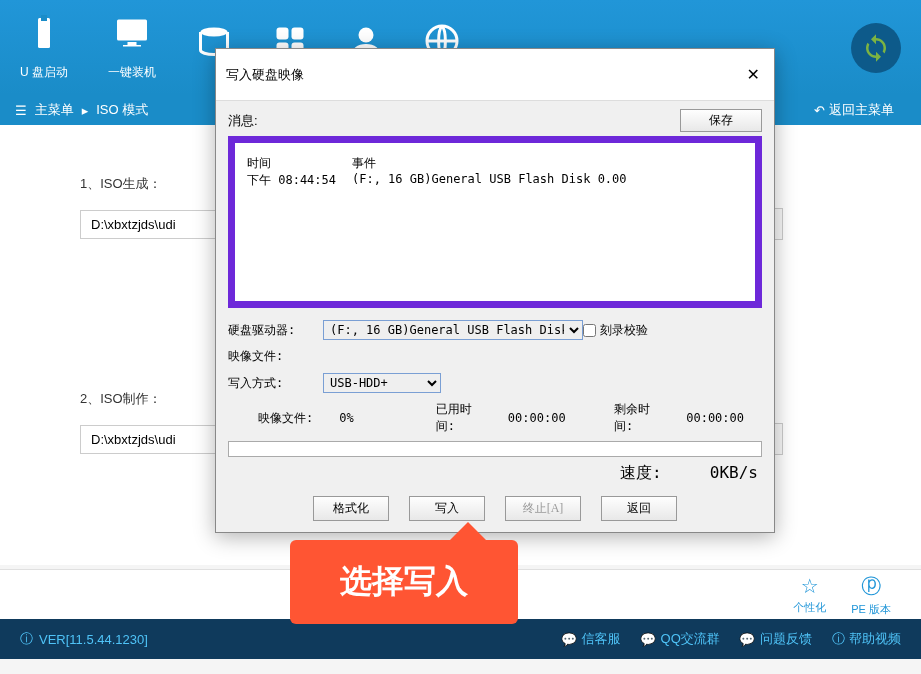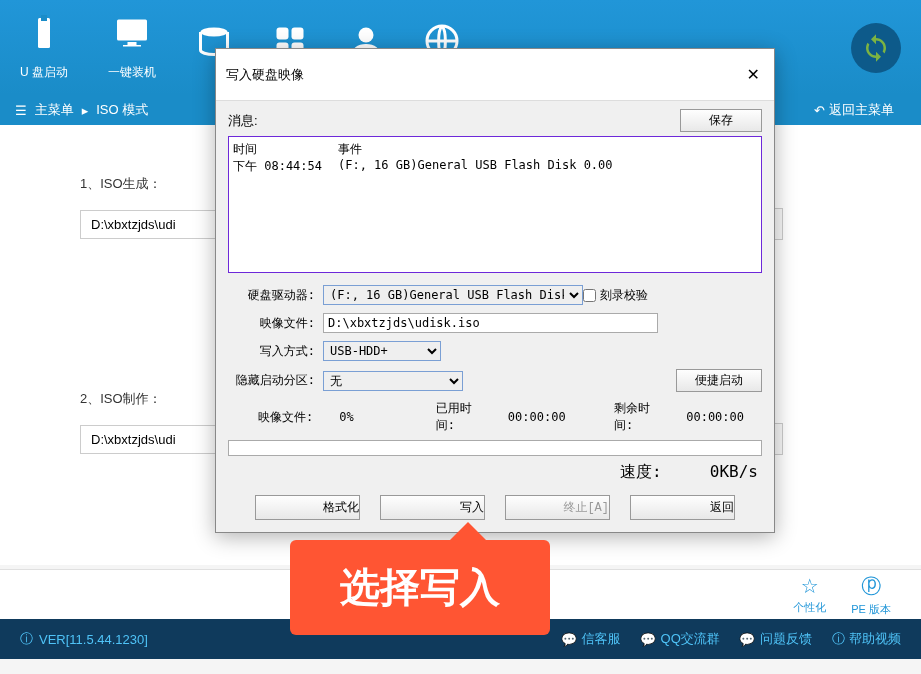--- a/index.html
+++ b/index.html
@@ -37,44 +37,44 @@
 .bb2-link .link-icon { margin-right: 4px; }
 
 .modal { position: absolute; top: 48px; left: 215px; width: 560px; height: 485px; background: #f0f0f0; border: 1px solid #888; box-shadow: 0 4px 20px rgba(0,0,0,0.3); z-index: 100; }
 .modal-title { background: #fff; padding: 16px 10px; display: flex; align-items: center; border-bottom: 1px solid #ddd; font-size: 13px; }
 .modal-close { margin-left: auto; cursor: pointer; font-size: 16px; padding: 0 4px; }
 .modal-body { padding: 8px 12px; }
 .msg-row { display: flex; align-items: center; margin-bottom: 4px; }
 .msg-label { font-size: 13px; }
 .save-btn { margin-left: auto; border: 1px solid #999; background: linear-gradient(#fefefe,#e8e8e8); padding: 2px 28px; cursor: pointer; font-size: 12px; }
 
-.log-box { background: #fff; border: 1px solid #6d28d9; height: 137px; overflow: auto; font-family: SimSun, monospace; font-size: 12px; padding: 4px; position: relative; }
+.log-box { background: #fff; border: 7px solid #6d28d9; height: 172px; overflow: auto; font-family: SimSun, monospace; font-size: 12px; padding: 12px; position: relative; }
 .log-header { display: flex; }
 .log-col1 { width: 105px; }
 .log-row { display: flex; }
 
 .form-section { margin-top: 12px; }
 .form-row { display: flex; align-items: center; margin-bottom: 8px; font-size: 12px; }
-.form-label { width: 95px; text-align: right; padding-right: 8px; font-family: SimSun, monospace; }
+.form-label { width: 95px; padding-right: 8px; font-family: SimSun, monospace; }
 .form-select { border: 1px solid #7a9fd4; font-family: SimSun, monospace; font-size: 12px; padding: 1px 2px; }
 .form-input { border: 1px solid #aaa; font-family: SimSun, monospace; font-size: 12px; padding: 2px 4px; flex: 1; max-width: 335px; }
 .check-label { display: flex; align-items: center; font-family: SimSun, monospace; }
 .check-label input { margin-right: 4px; }
 .quick-boot { margin-left: auto; border: 1px solid #999; background: linear-gradient(#fefefe,#e8e8e8); padding: 2px 18px; cursor: pointer; font-size: 12px; font-family: SimSun, monospace; }
 
 .progress-row { display: flex; align-items: center; font-size: 12px; font-family: SimSun, monospace; margin-top: 4px; }
 .progress-row > span { margin-right: 18px; }
 .progress-bar { height: 16px; border: 1px solid #aaa; background: #fff; margin: 6px 0; }
 .speed-row { text-align: right; font-size: 16px; font-family: SimSun, monospace; margin-bottom: 12px; padding-right: 4px; }
 
 .action-row { display: flex; justify-content: center; gap: 20px; }
-.action-btn { border: 1px solid #999; background: linear-gradient(#fefefe,#e8e8e8); padding: 3px 0; width: 105px; cursor: pointer; font-size: 12px; font-family: Liberation Mono, monospace; text-align: right; }
+.action-btn { border: 1px solid #999; background: linear-gradient(#fefefe,#e8e8e8); padding: 3px 0; width: 76px; cursor: pointer; font-size: 12px; font-family: Liberation Serif, serif; text-align: center; }
 .action-btn.disabled { color: #999; }
 
-.callout { position: absolute; top: 540px; left: 290px; background: #ff5533; color: #fff; font-size: 40px; font-weight: bold; padding: 20px 50px; border-radius: 6px; z-index: 200; }
+.callout { position: absolute; top: 540px; left: 290px; background: #ff5533; color: #fff; font-size: 32px; font-weight: bold; padding: 20px 50px; border-radius: 6px; z-index: 200; }
 .callout-arrow { position: absolute; top: -18px; left: 160px; width: 0; height: 0; border-left: 18px solid transparent; border-right: 18px solid transparent; border-bottom: 18px solid #ff5533; }
 </style>
 </head>
 <body>
 
 <div class="top-nav">
   <div class="nav-item">
     <span class="nav-icon">
       <svg viewBox="0 0 24 24" width="36" height="36" fill="#fff">
           <rect x="8" y="2" width="8" height="20" rx="1"></rect>
@@ -222,34 +222,26 @@
         <select class="form-select" style="width:260px">
           <option>(F:, 16 GB)General USB Flash Disk  0.00</option>
         </select>
         <label class="check-label">
           <input type="checkbox" style="">
           <span>刻录校验</span>
         </label>
       </div>
       <div class="form-row">
         <span class="form-label">映像文件:</span>
-        <input class="form-input" value="D:\xbxtzjds\udisk.iso" style="">
       </div>
       <div class="form-row">
         <span class="form-label">写入方式:</span>
         <select class="form-select" style="width:118px">
           <option>USB-HDD+</option>
         </select>
-      </div>
-      <div class="form-row">
-        <span class="form-label">隐藏启动分区:</span>
-        <select class="form-select" style="width:140px">
-          <option>无</option>
-        </select>
-        <button class="quick-boot">便捷启动</button>
       </div>
 
       <div class="progress-row">
         <span style="width:95px;text-align:right;padding-right:8px">映像文件:</span>
         <span style="width:80px">0%</span>
         <span>已用时间:</span>
         <span style="width:90px">00:00:00</span>
         <span>剩余时间:</span>
         <span>00:00:00</span>
       </div>

